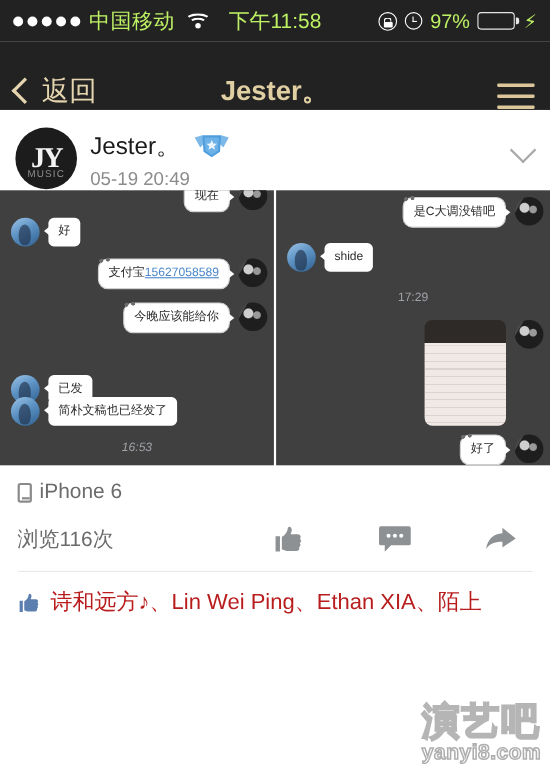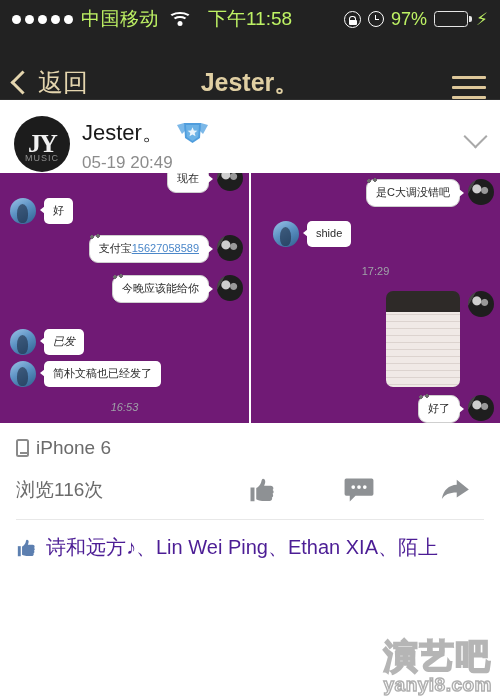--- a/index.html
+++ b/index.html
@@ -303,21 +303,21 @@
 
   
   .images {
     display: flex;
     gap: 2px;
     background: #ffffff;
   }
   .shot {
     width: 249px;
     height: 250px;
-    background: #701a75;
+    background: #404040;
     position: relative;
     overflow: hidden;
     cursor: pointer;
   }
 
   .bubble-row {
     position: absolute;
     display: flex;
     align-items: flex-start;
   }
@@ -477,21 +477,21 @@
     height: 1px;
     background: #e8e8e8;
     margin: 0 16px;
   }
   .likes-row {
     display: flex;
     align-items: center;
     gap: 8px;
     padding: 14px 16px 0 16px;
     font-size: 20px;
-    color: #4c1d95;
+    color: #b91c1c;
     white-space: nowrap;
     overflow: hidden;
   }
   .thumb-blue { color: #5c7fb0; display: flex; }
 
   
   .watermark {
     position: absolute;
     right: 8px;
     bottom: 6px;
@@ -616,21 +616,21 @@
       </div>
 
       <div class="bubble-row" style="right:6px; top:102px;text-align:center;">
         <div class="bub right blurry">
           <span class="deco"></span>
           <span>今晚应该能给你</span>
         </div>
         <div class="av-sm av-dark"></div>
       </div>
 
-      <div class="bubble-row" style="left:10px; top:156px;font-style:italic;">
+      <div class="bubble-row" style="left:10px; top:168px;">
         <div class="av-sm av-blue"></div>
         <div class="bub left blurry">
           <span>已发</span>
         </div>
       </div>
 
       <div class="bubble-row" style="left:10px; top:188px;">
         <div class="av-sm av-blue"></div>
         <div class="bub left blurry">
           <span>简朴文稿也已经发了</span>
@@ -642,21 +642,21 @@
 
     <div class="shot">
       <div class="bubble-row" style="right:6px; top:6px;">
         <div class="bub right blurry">
           <span class="deco"></span>
           <span>是C大调没错吧</span>
         </div>
         <div class="av-sm av-dark"></div>
       </div>
 
-      <div class="bubble-row" style="left:22px; top:48px;">
+      <div class="bubble-row" style="left:10px; top:48px;">
         <div class="av-sm av-blue"></div>
         <div class="bub left">
           <span>shide</span>
         </div>
       </div>
 
       <div class="time-sep" style="top:92px;">17:29</div>
 
       <div class="bubble-row" style="right:6px; top:118px;">
         <div class="photo-msg" style="position:relative;"></div>

